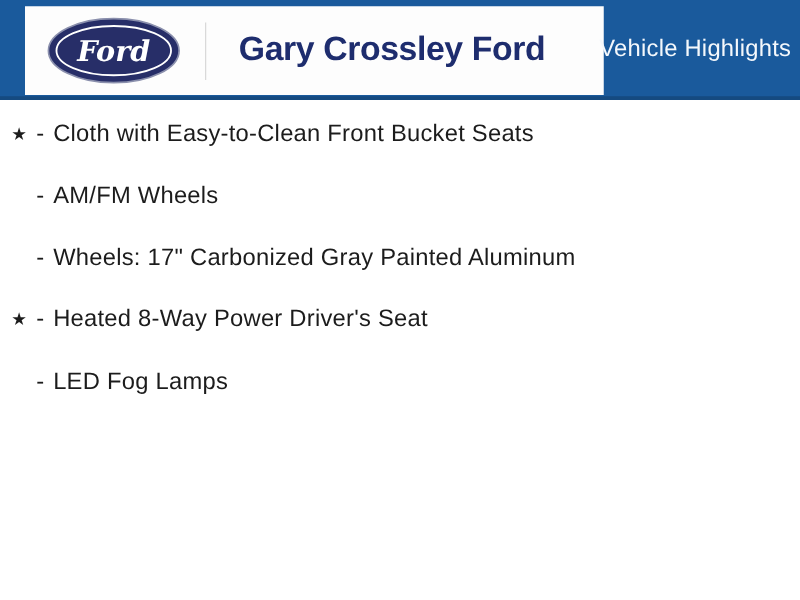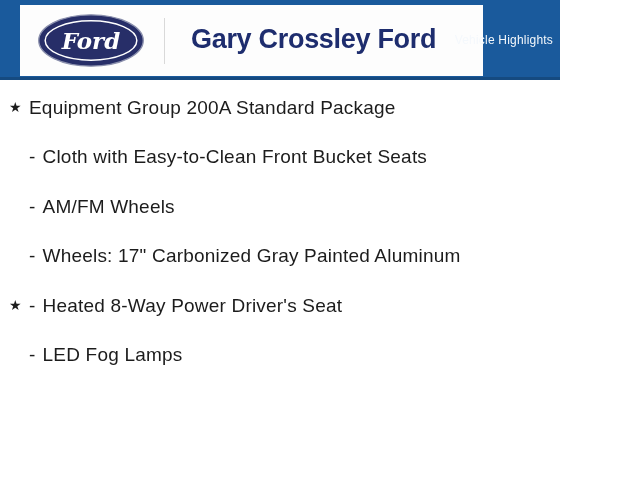--- a/index.html
+++ b/index.html
@@ -14,21 +14,21 @@
   *{box-sizing:border-box;margin:0;padding:0;}
   html,body{width:640px;height:480px;overflow:hidden;}
   body{
     font-family:"Liberation Sans","DejaVu Sans",sans-serif;
     background:#ffffff;
     color:var(--body-text);
   }
   
   .header{
     position:relative;
-    width:560px;height:80px;
+    width:640px;height:80px;
     background:var(--header-bg);
     border-bottom:3px solid var(--header-border);
   }
   .logo-box{
     position:absolute;
     left:20px;top:5px;
     width:463px;height:71px;
     background:#fdfdfd;
     display:flex;
     align-items:center;
@@ -48,21 +48,21 @@
     white-space:nowrap;
     padding-bottom:2px;
   }
   .page-title{
     position:absolute;
     right:7px;top:0;
     height:80px;
     display:flex;
     align-items:center;
     color:var(--title-white);
-    font-size:12px;
+    font-size:19px;
     letter-spacing:0.2px;
   }
   
   .highlights{
     list-style:none;
     padding-top:3px;
   }
   .highlights li{
     position:relative;
     padding-left:29px;
@@ -92,21 +92,21 @@
       <text x="60" y="39" text-anchor="middle" font-family="DejaVu Serif, serif" font-style="italic" font-weight="bold" font-size="25" fill="#ffffff">Ford</text>
     </svg>
     <div class="logo-divider"></div>
     <div class="dealer-name">Gary Crossley Ford</div>
   </div>
   <div class="page-title">Vehicle Highlights</div>
 </div>
 
 <ul class="highlights">
     <li>
-    <span class="bullet bullet-star">★</span><span class="label">Equipment Group 200A Standard Package</span>
+    <span class="bullet bullet-star">★</span>
   </li>
     <li>
     <span class="bullet bullet-dash">-</span><span class="label">Cloth with Easy-to-Clean Front Bucket Seats</span>
   </li>
     <li>
     <span class="bullet bullet-dash">-</span><span class="label">AM/FM Wheels</span>
   </li>
     <li>
     <span class="bullet bullet-dash">-</span><span class="label">Wheels: 17" Carbonized Gray Painted Aluminum</span>
   </li>

